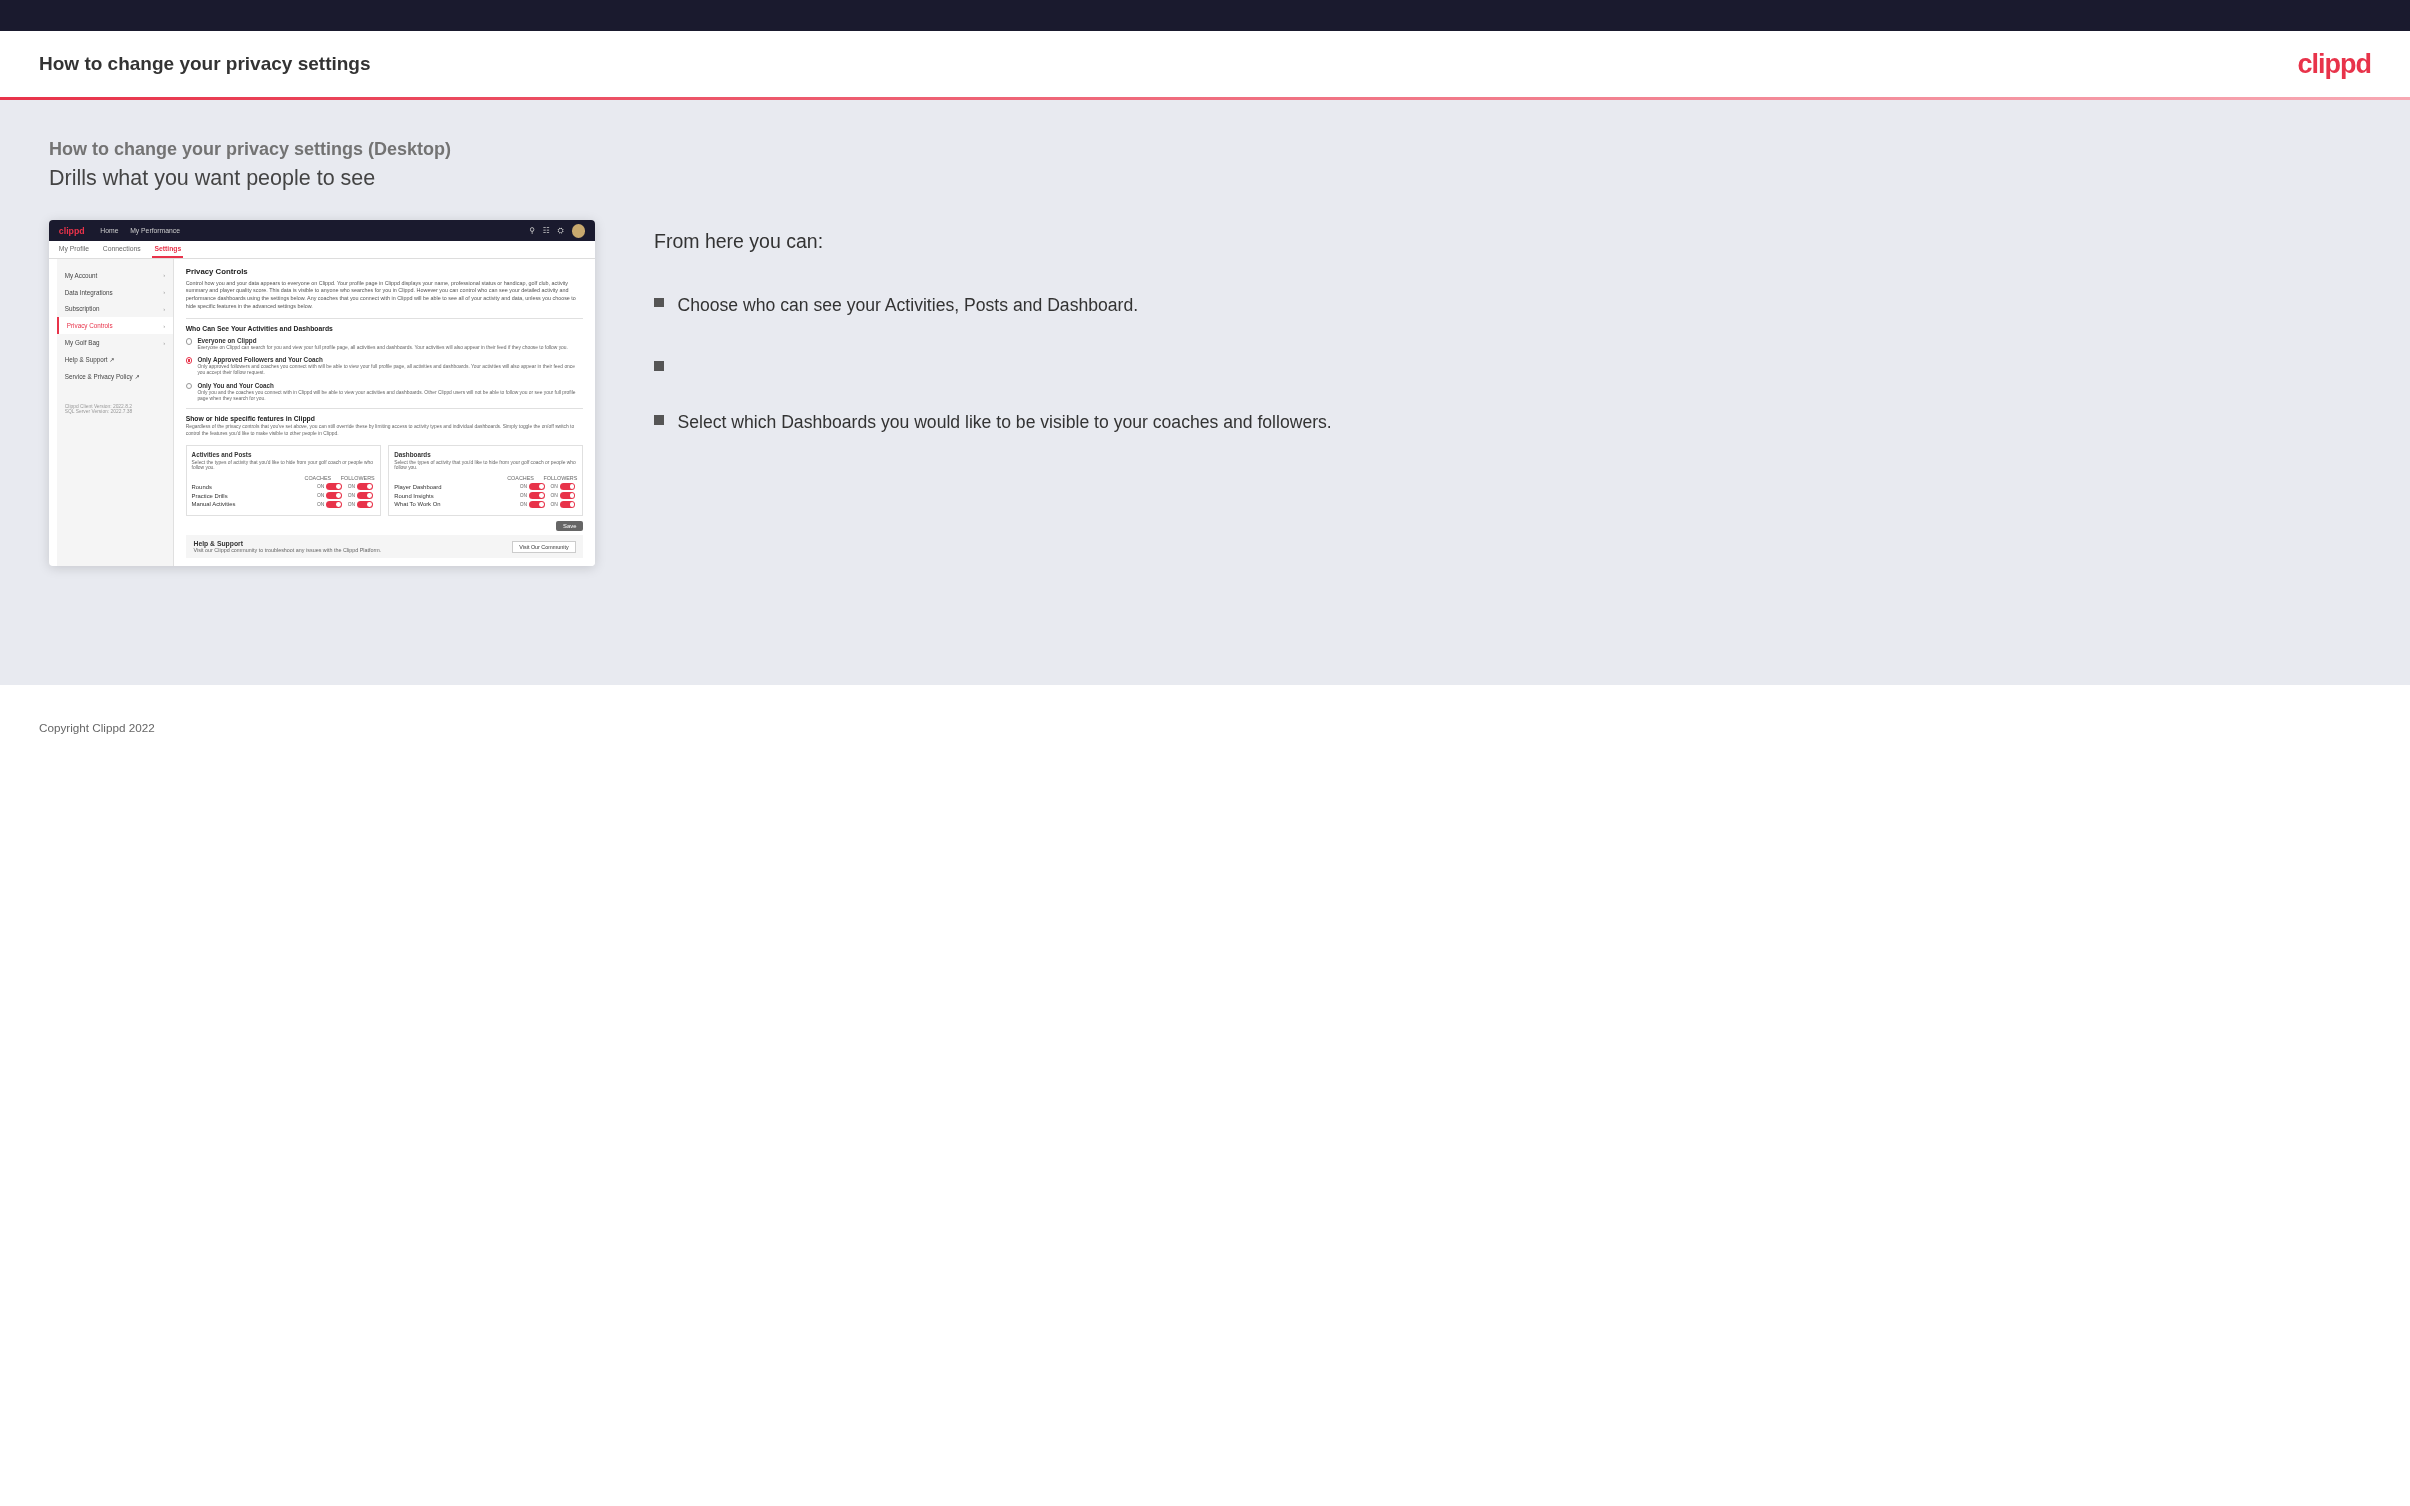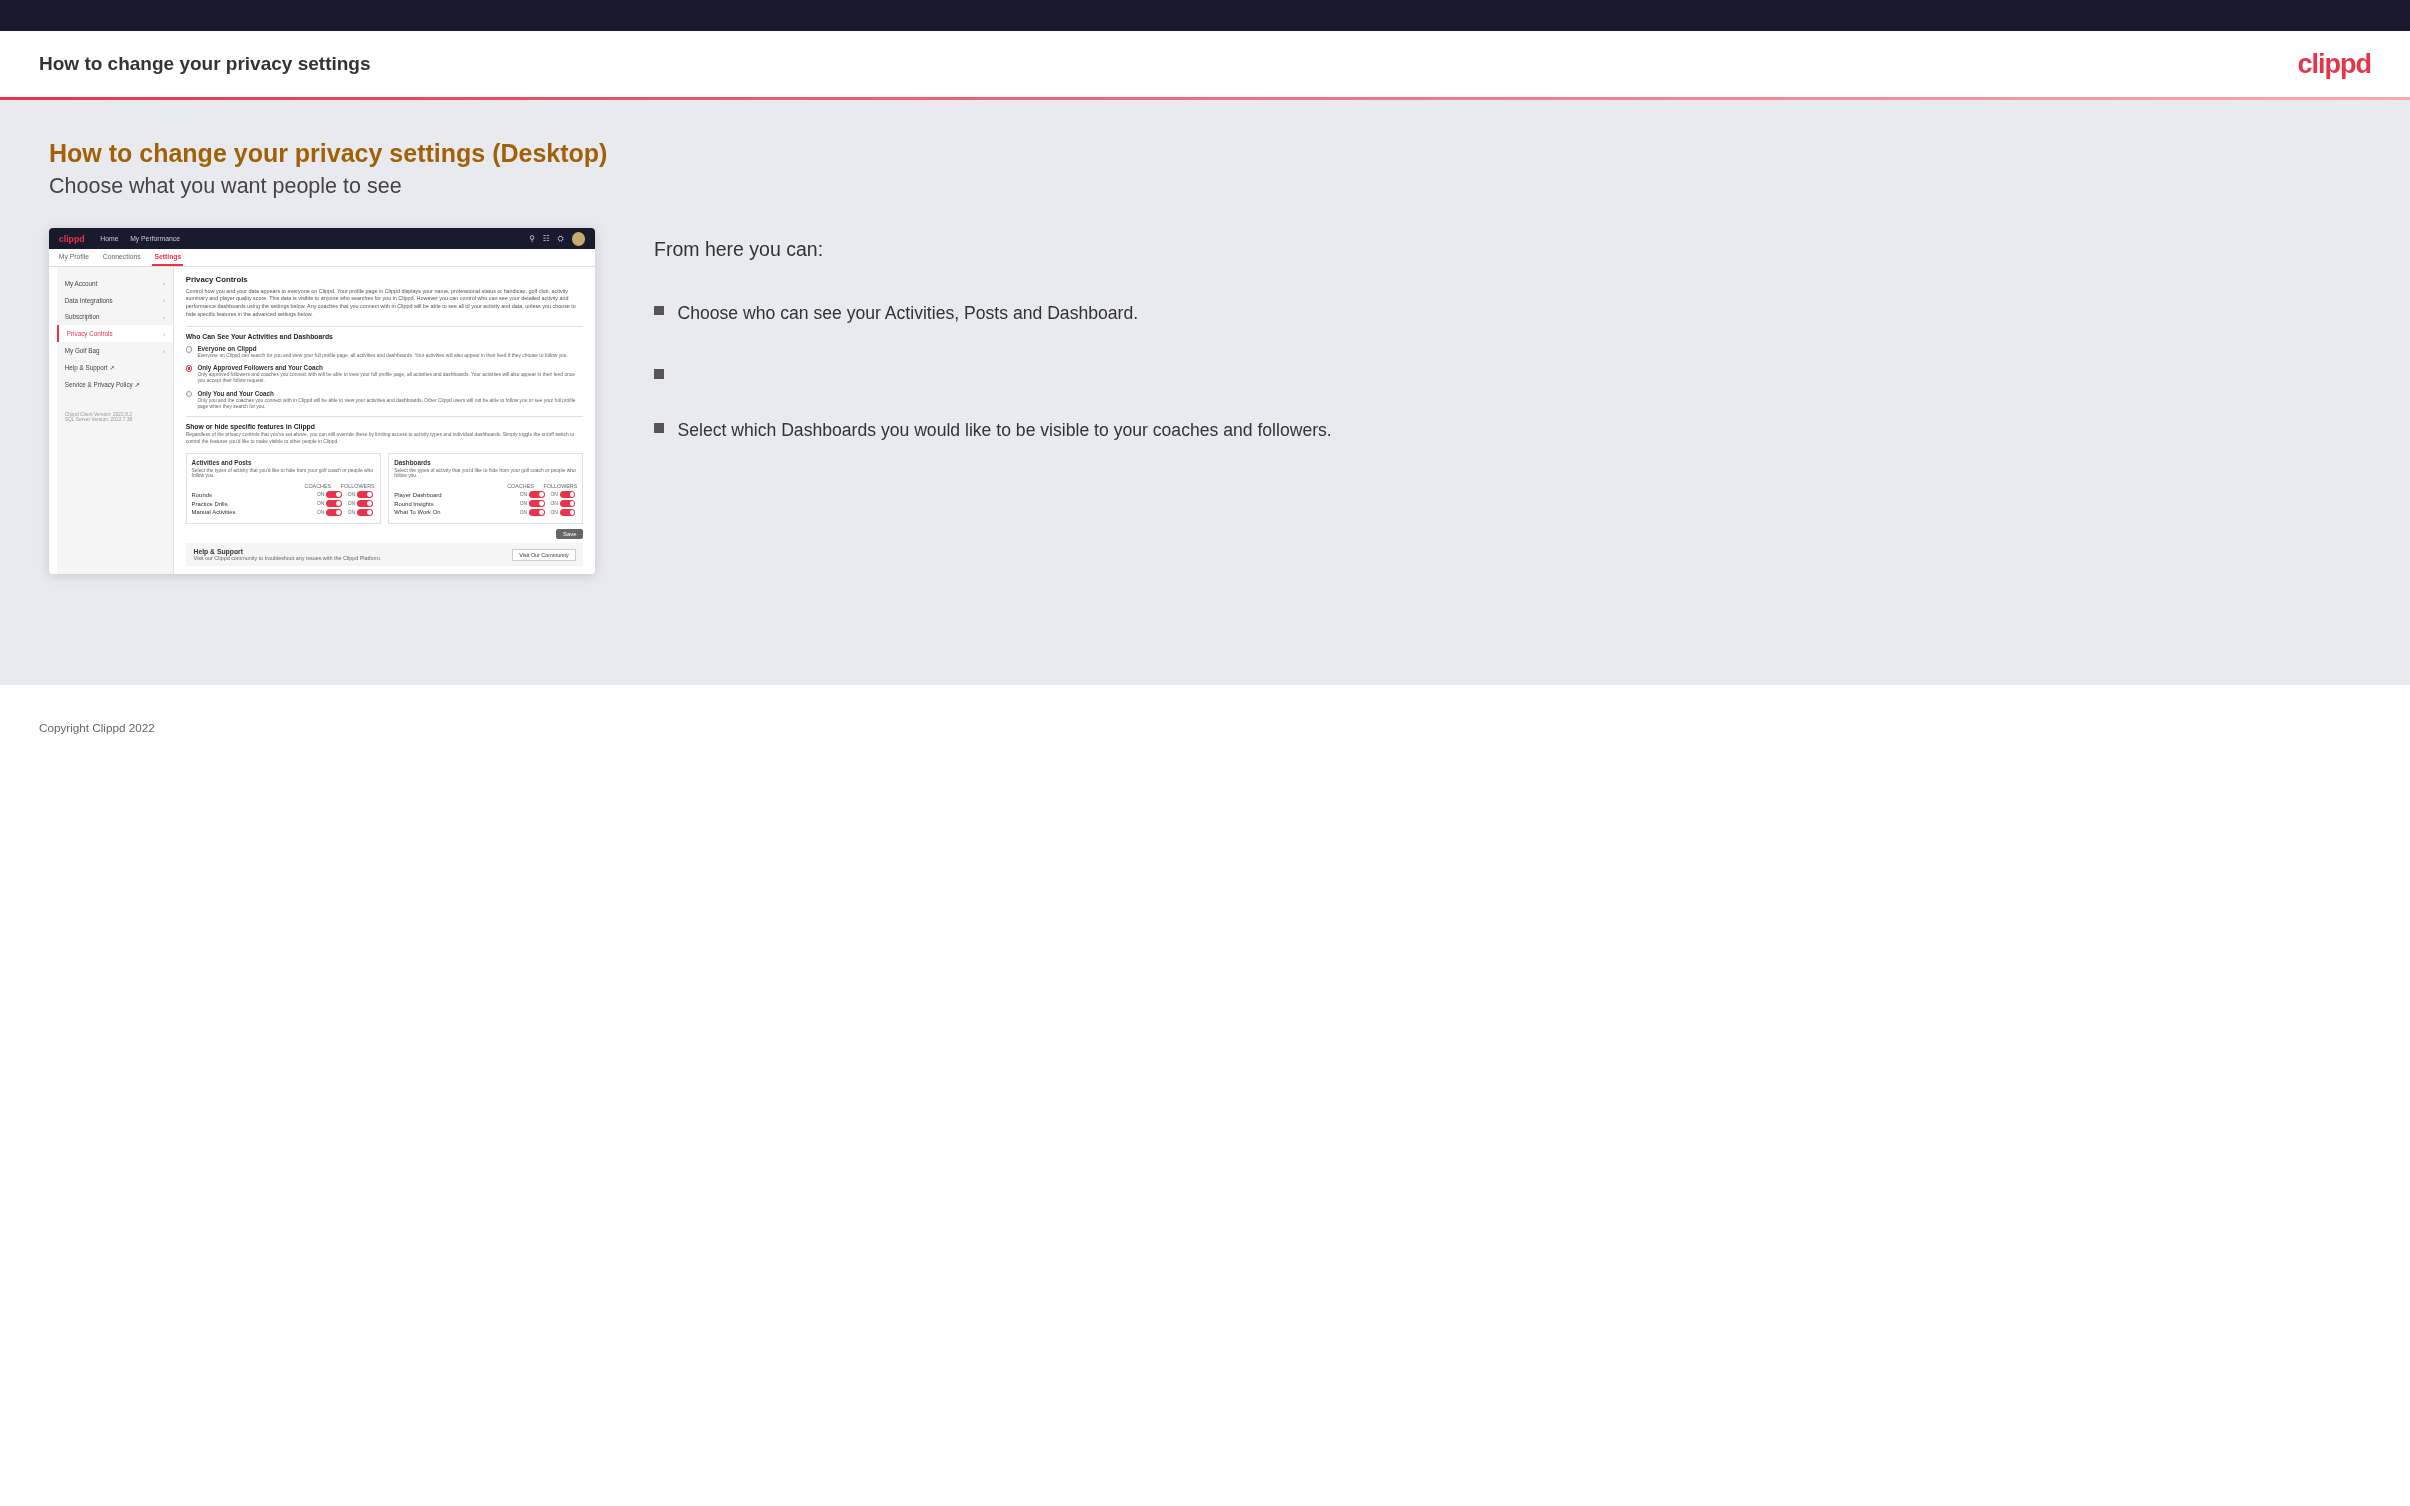--- a/index.html
+++ b/index.html
@@ -38,23 +38,23 @@
       margin: 0 0 0 0;
     }
 
     .main-content {
       background: #e8eaf0;
       padding: 39px 49px 59px 49px;
       min-height: 585px;
     }
 
     .page-heading {
-      font-size: 25px;
-      font-weight: 700;
-      color: #a16207;
+      font-size: 18px;
+      font-weight: 700;
+      color: #737373;
       margin-bottom: 5.9px;
     }
 
     .page-subheading {
       font-size: 21.5px;
       font-weight: 400;
       color: #444;
       margin-bottom: 29px;
     }
 
@@ -417,21 +417,21 @@
 
 <div class="header">
   <span class="header-title">How to change your privacy settings</span>
   <span class="logo">clippd</span>
 </div>
 
 <div class="header-divider"></div>
 
 <div class="main-content">
   <h1 class="page-heading">How to change your privacy settings (Desktop)</h1>
-  <p class="page-subheading">Choose what you want people to see</p>
+  <p class="page-subheading">Drills what you want people to see</p>
 
   <div class="content-row">
 
     <div class="screenshot-mock">
 
       <div class="mock-topbar">
         <span class="mock-logo">clippd</span>
         <div class="mock-nav">
           <span class="mock-nav-item">Home</span>
           <span class="mock-nav-item">My Performance</span>

